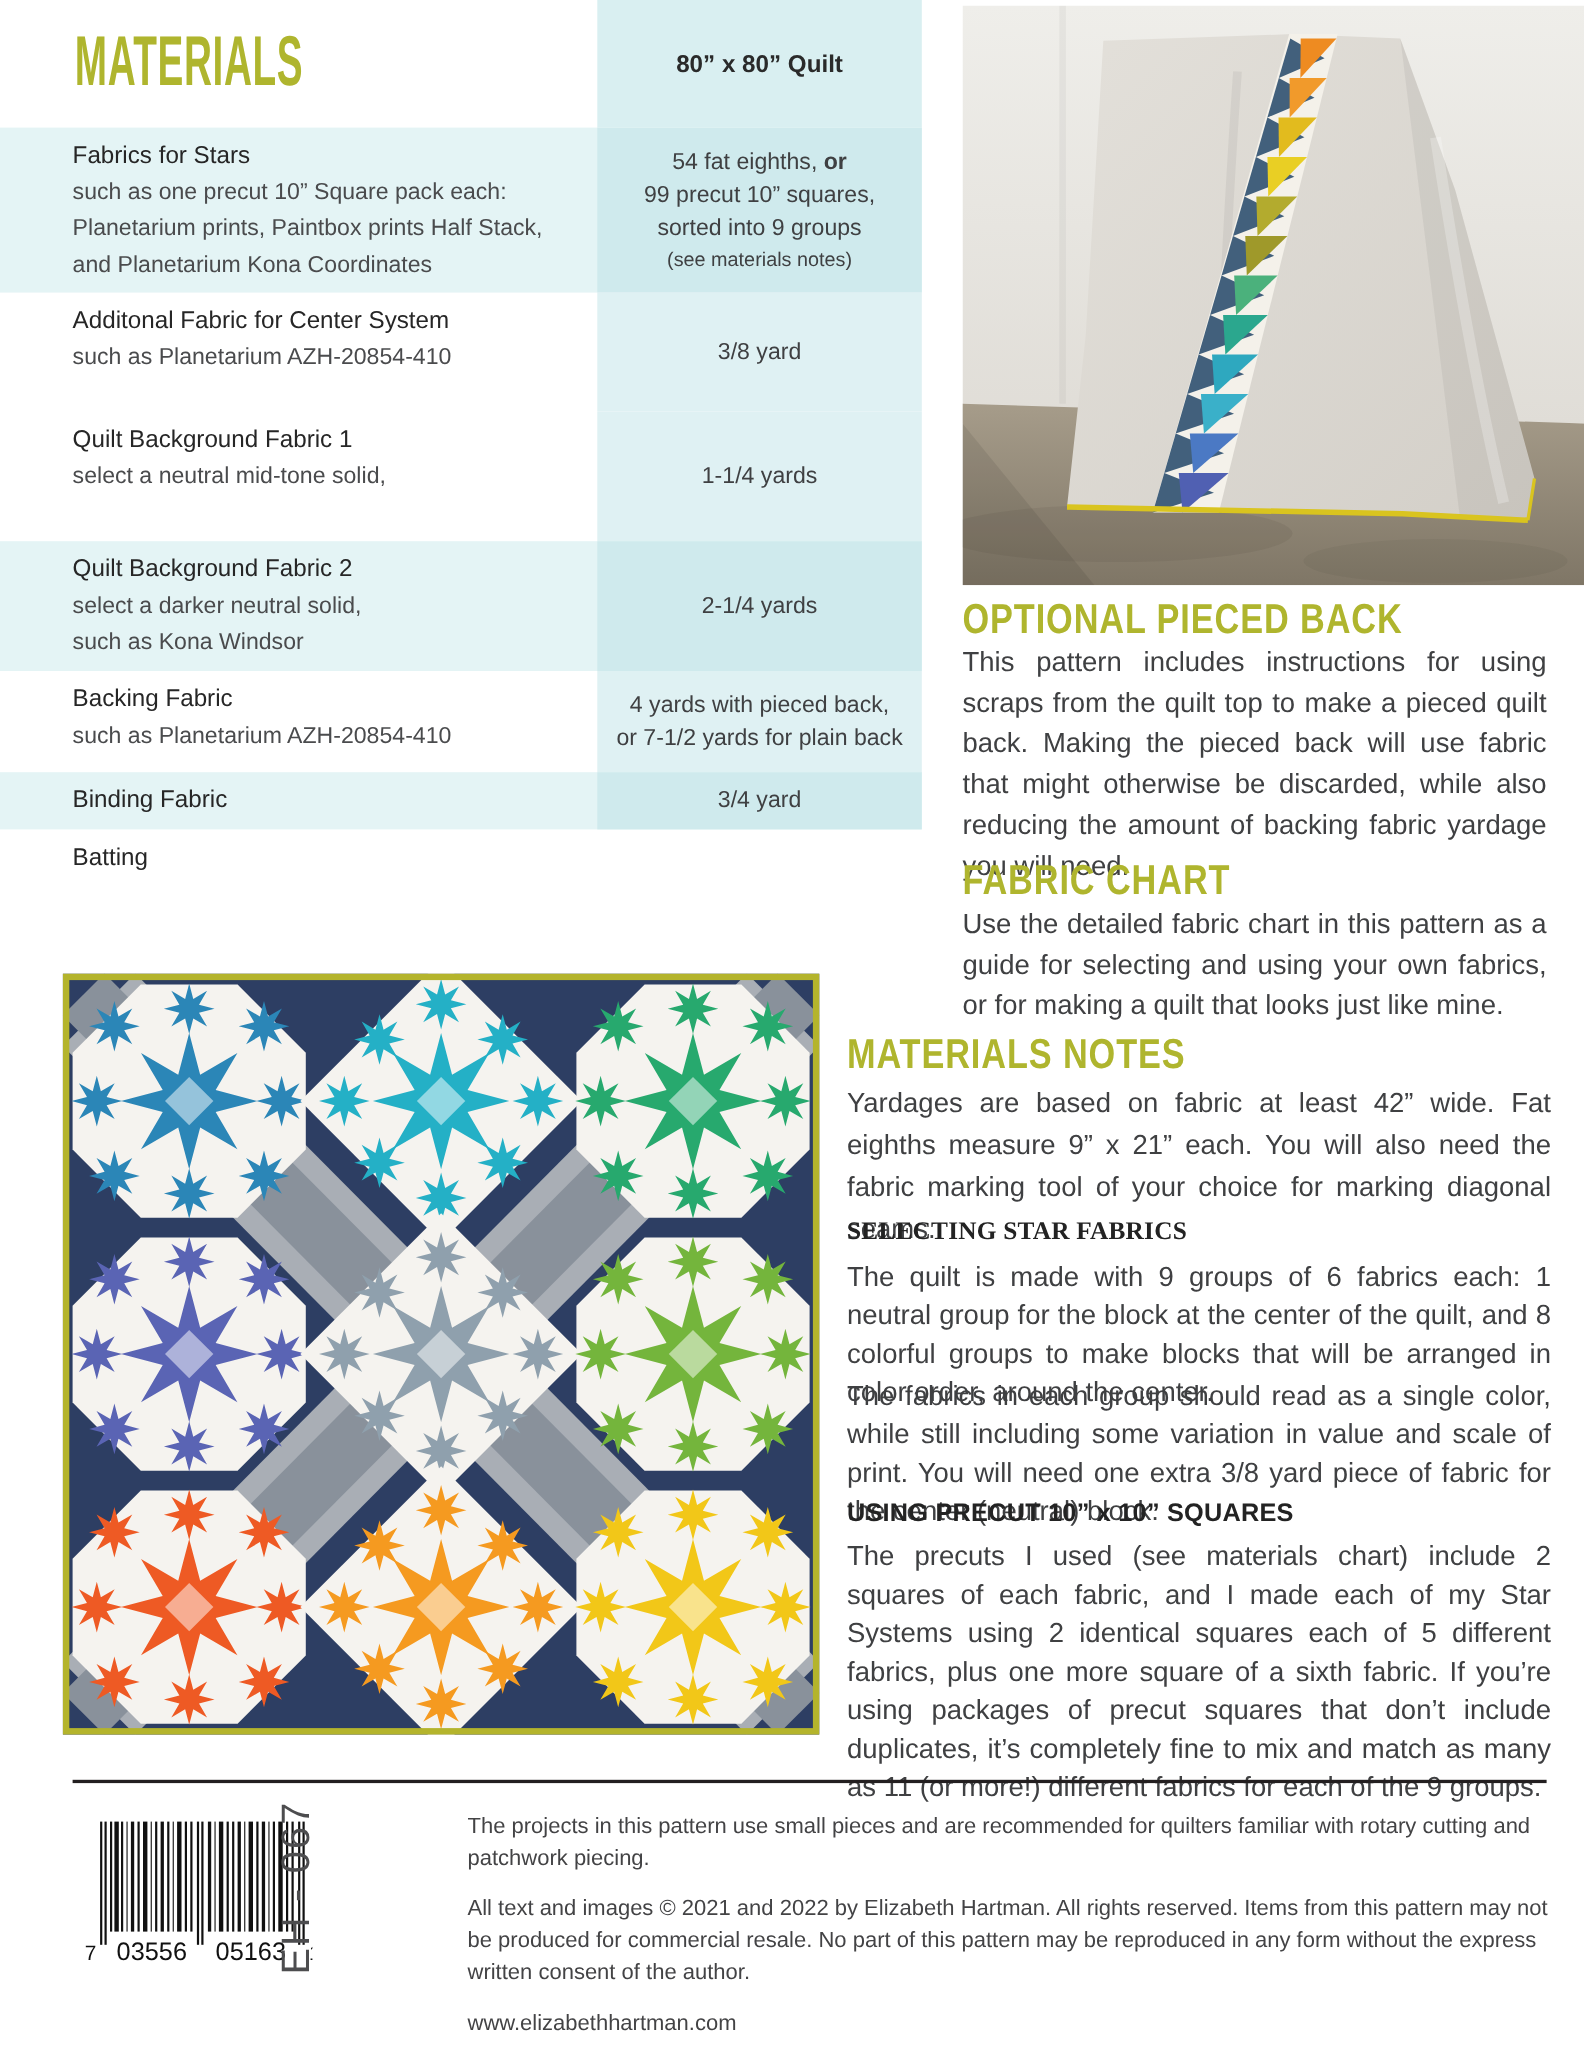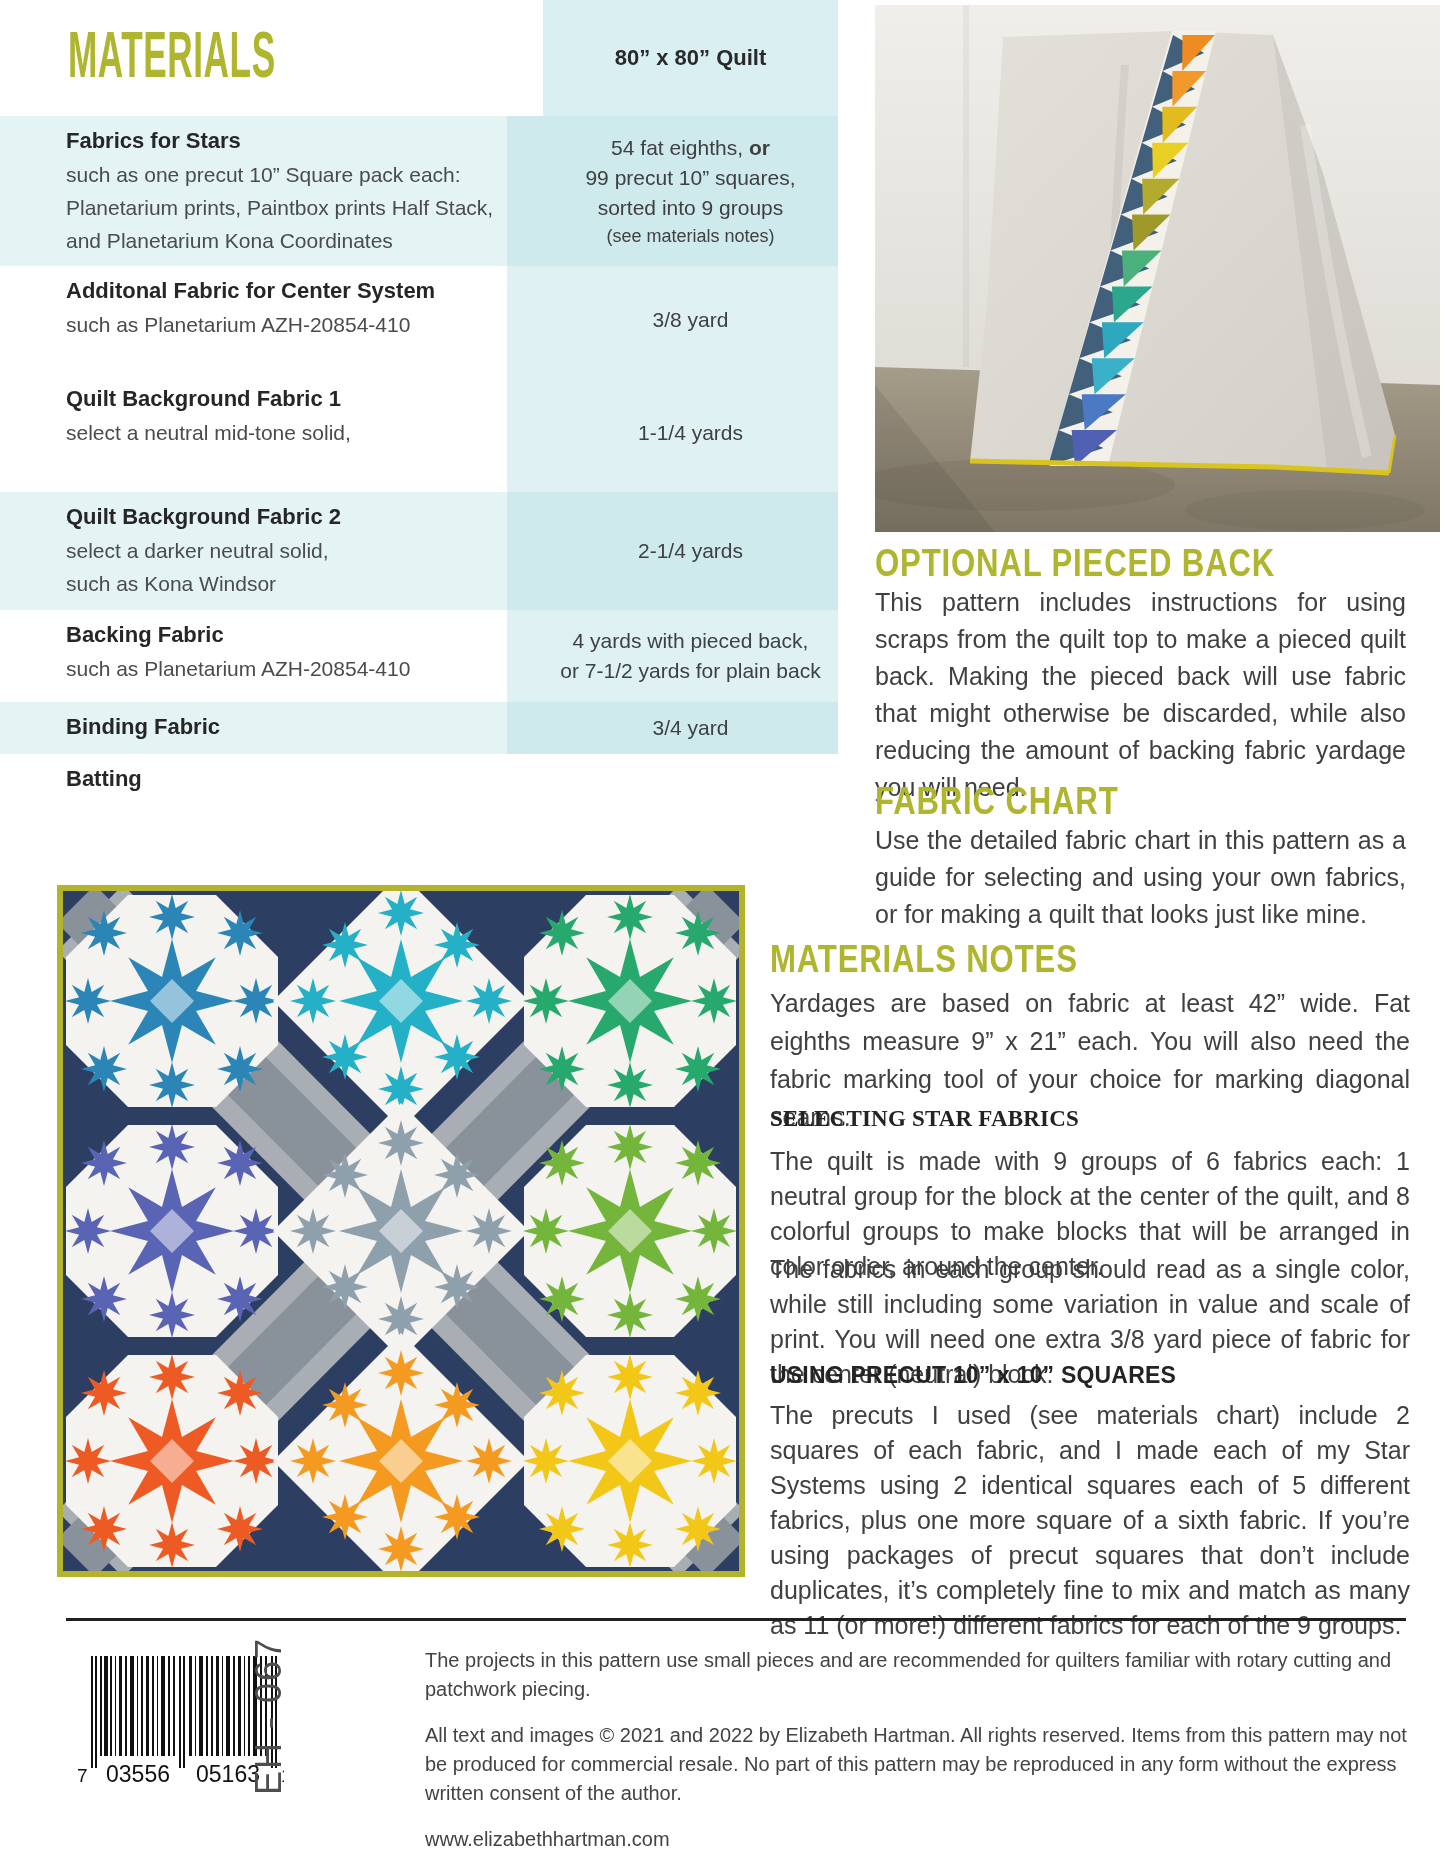--- a/index.html
+++ b/index.html
@@ -24,24 +24,24 @@
   .h-sec{font-size:38px;transform:scaleX(.82);}
 
   
   .mtable{left:0;top:0;width:838px;}
   .mheader{position:absolute;left:543px;top:0;width:295px;height:116px;background:var(--table-header-bg);
            display:flex;align-items:center;justify-content:center;font-weight:700;font-size:22px;color:#2a2a2a;}
   .rows{position:absolute;left:0;top:116px;width:838px;}
   .row{position:relative;box-sizing:border-box;padding:8px 310px 0 66px;}
   .row.tint{background:var(--table-row-tint);}
   .row .val{position:absolute;right:0;top:0;width:295px;height:100%;display:flex;flex-direction:column;
-            justify-content:center;align-items:center;text-align:center;font-size:21px;color:#3f4042;line-height:30px;padding-left:36px;}
+            justify-content:center;align-items:center;text-align:center;font-size:21px;color:#3f4042;line-height:30px;}
   .row.tint .val{background:var(--table-value-dark);}
   .row.plain .val{background:var(--table-value-light);}
-  .row-title{font-size:22px;font-weight:700;color:#262626;line-height:34px;}
+  .row-title{font-size:22px;font-weight:400;color:#262626;line-height:34px;}
   .row-note{font-size:21px;color:#4a4b4d;line-height:33px;}
   .vsmall{font-size:18px;line-height:27px;}
   .h150{height:150px;} .h84{height:108px;} .h118{height:118px;} .h92{height:92px;} .h52{height:52px;} .h62{height:62px;}
 
   
   .jp{text-align:justify;font-size:25px;line-height:37px;color:#3f4042;}
   .sub-h{font-weight:700;font-size:23px;color:#232323;letter-spacing:.2px;}
 
   
   .rule{left:66px;top:1618px;width:1340px;height:3px;background:var(--footer-rule);}

